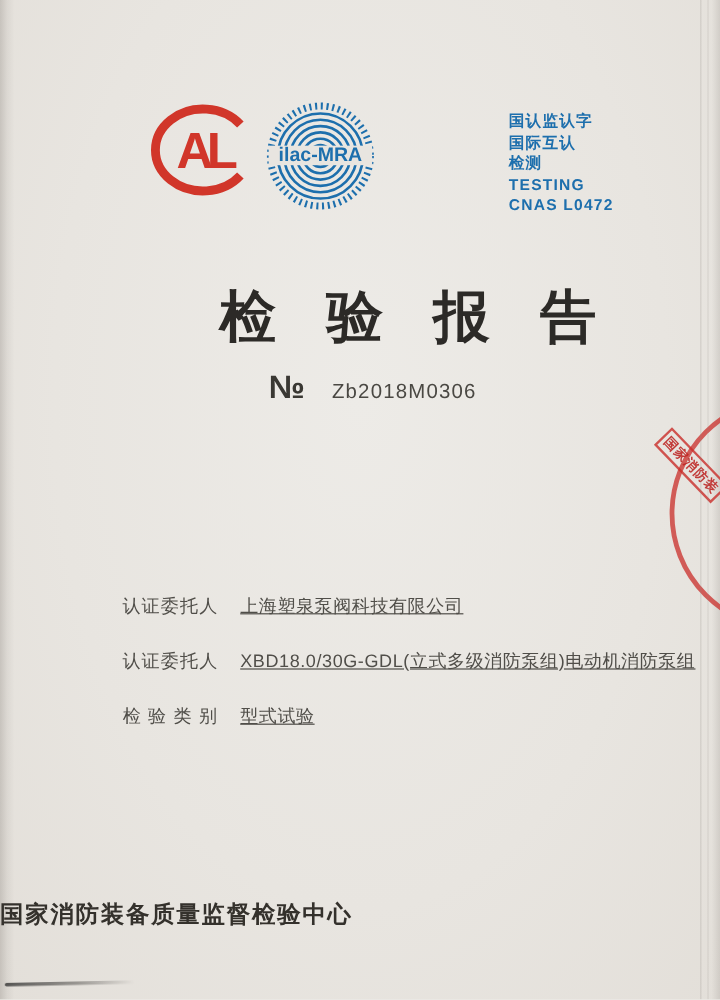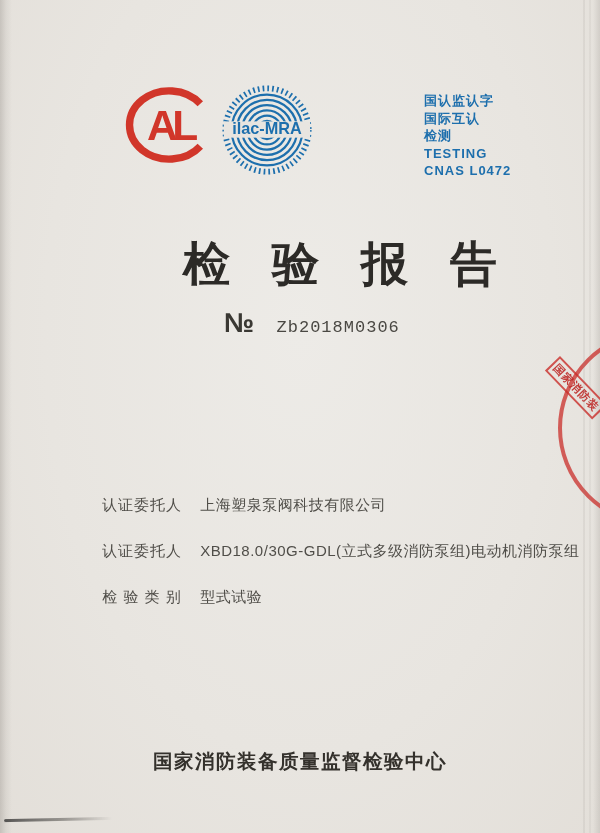--- a/index.html
+++ b/index.html
@@ -39,42 +39,42 @@
   .reg-cert{font-size:12.5px;font-weight:bold;margin-left:7px;letter-spacing:0.5px;}
   
   .title-wrap{position:absolute;left:0;top:233px;width:100%;text-align:center;margin-left:40px;}
   .title{
     display:inline-block;font-size:47px;font-weight:bold;color:#2c2a27;
     letter-spacing:42px;margin-right:-42px;white-space:nowrap;
   }
   .no-line{position:absolute;left:224px;top:308px;white-space:nowrap;}
   .no-symbol{font-size:27px;font-weight:bold;color:#3a3833;vertical-align:baseline;}
   .no-value{
-    font-family:Liberation Mono, monospace;
+    font-family:Liberation Sans, sans-serif;
     font-size:17px;color:#4a4843;letter-spacing:1px;margin-left:18px;
   }
   
   .stamp-circle{
     position:absolute;left:558px;top:330px;width:188px;height:188px;
     border:4px solid rgba(201,45,41,0.75);border-radius:50%;
   }
   .stamp-box{
     position:absolute;left:560px;top:356px;
     border:2px solid rgba(201,45,41,0.8);color:rgba(190,40,38,0.9);
     font-size:11px;font-weight:bold;letter-spacing:1px;padding:1px 2px;
     transform:rotate(46deg);transform-origin:left top;white-space:nowrap;
   }
   
   .fields{position:absolute;left:88px;top:496px;width:480px;color:#504e49;}
   .field-row{margin-bottom:27px;font-size:15px;white-space:nowrap;}
   .field-label{display:inline-block;width:108px;letter-spacing:1px;text-align:center;}
-  .field-value{letter-spacing:0.5px;}
+  .field-value{letter-spacing:0.5px;text-decoration:underline;}
   
   .footer{
-    position:absolute;left:0;top:748px;width:100%;text-align:center;
+    position:absolute;left:0;top:748px;width:100%;
     font-size:19.5px;font-weight:bold;color:#34312c;letter-spacing:1.5px;
   }
   .smudge{
     position:absolute;left:4px;top:818px;width:108px;height:3px;
     background:linear-gradient(90deg, rgba(40,40,40,0.75), rgba(60,58,55,0.45) 55%, rgba(0,0,0,0));
     border-radius:2px;transform:rotate(-1.2deg);filter:blur(0.4px);
   }
   svg text{font-family:"Liberation Sans","DejaVu Sans",sans-serif;}
 </style>
 </head>

